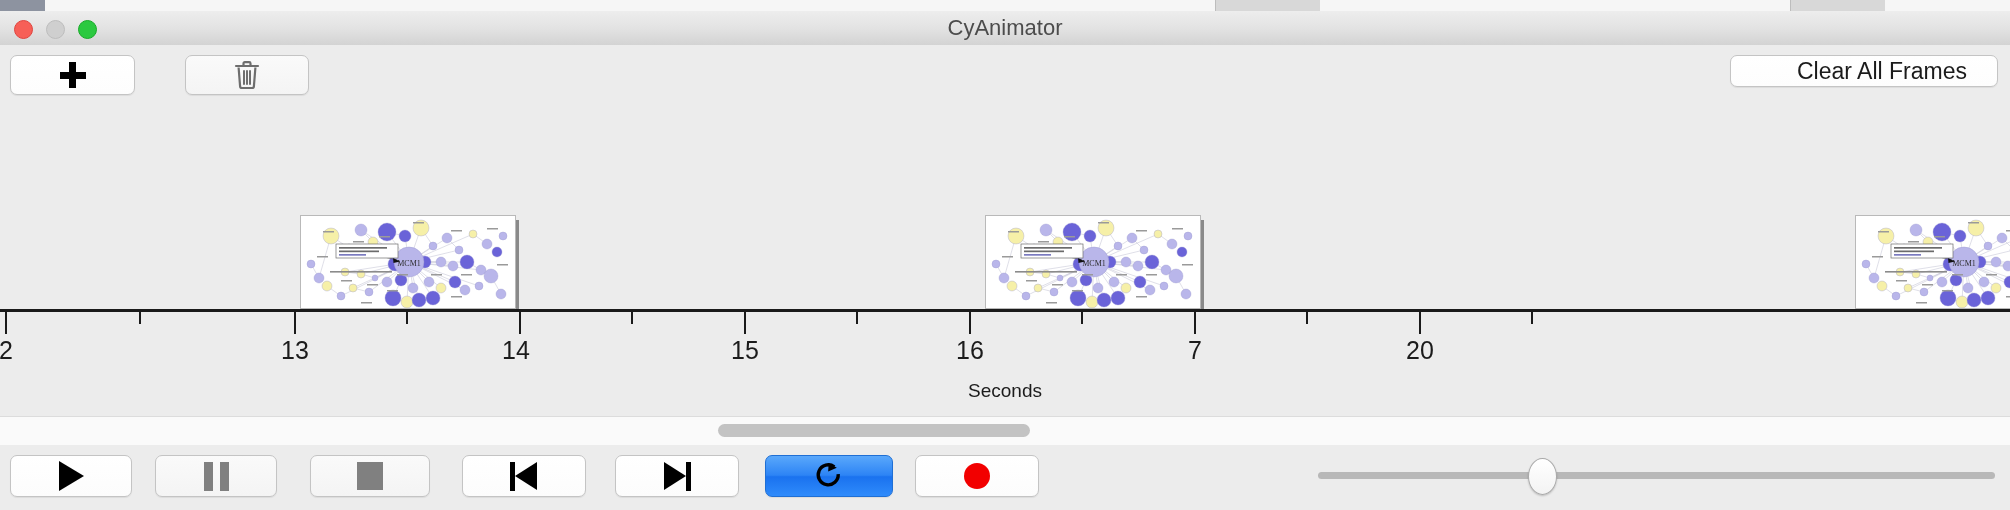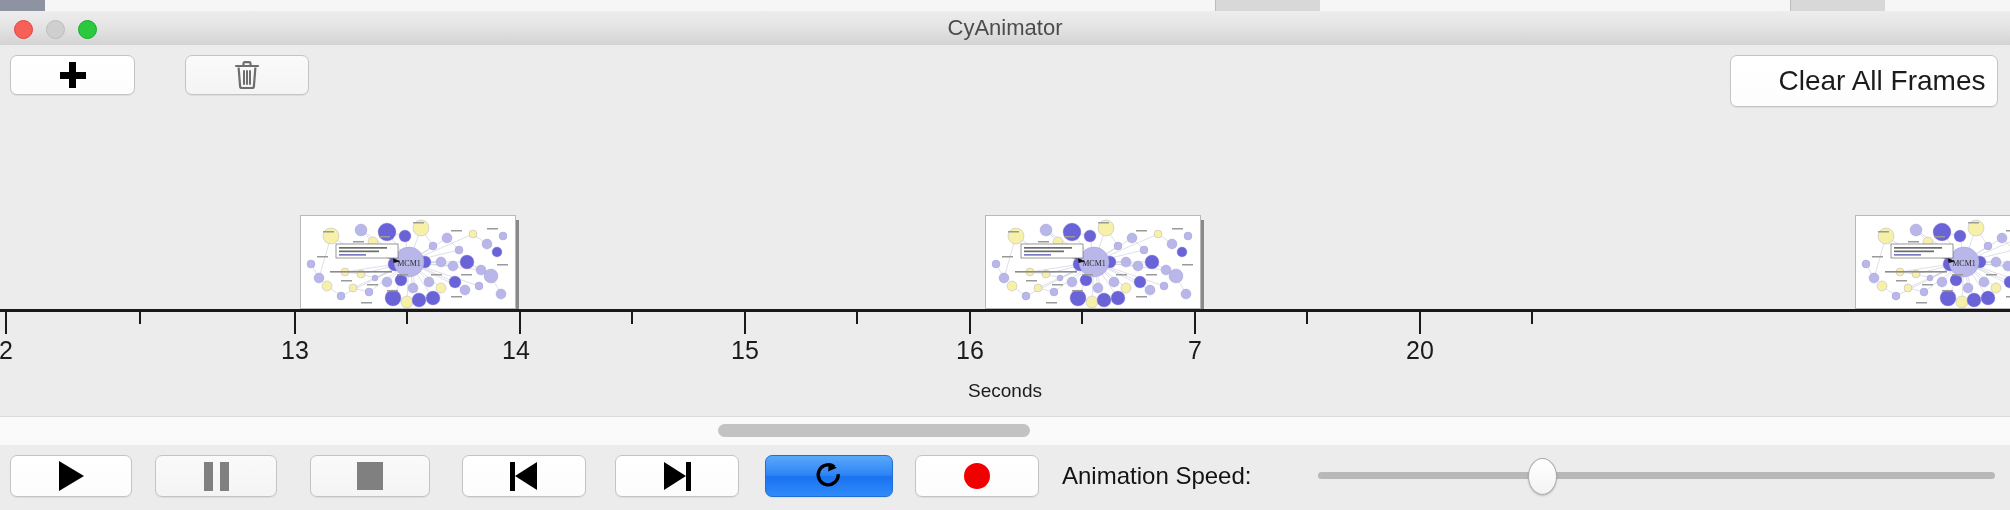--- a/index.html
+++ b/index.html
@@ -40,21 +40,21 @@
   .btn{
     position:absolute;box-sizing:border-box;
     border:1px solid #c4c4c4;border-radius:7px;
     display:flex;align-items:center;justify-content:center;
     background:linear-gradient(to bottom,#ffffff,#fdfdfd);
     box-shadow:0 1px 1px rgba(0,0,0,0.07);
   }
   .btn.flat{background:linear-gradient(to bottom,#fafafa,#f4f4f4);}
   .btn-add{left:10px;top:10px;width:125px;height:40px;}
   .btn-del{left:185px;top:10px;width:124px;height:40px;}
-  .btn-clear{right:12px;top:10px;width:268px;height:52px;font-size:28px;color:#1b1b1b;padding-left:36px;}
+  .btn-clear{right:12px;top:10px;width:268px;height:32px;font-size:23px;color:#1b1b1b;padding-left:36px;}
 
   .plus{position:relative;width:26px;height:26px;}
   .plus::before,.plus::after{content:"";position:absolute;background:#000;}
   .plus::before{left:0;top:9.5px;width:26px;height:7px;}
   .plus::after{top:0;left:9.5px;width:7px;height:26px;}
 
   
   .tl-panel{position:absolute;left:0;top:110px;width:2010px;height:306px;background:#ececec;overflow:hidden;}
   .frame{position:absolute;top:105px;width:219px;height:97px;padding-left:25px;}
   .frame .shadow{position:absolute;left:5px;top:5px;width:214px;height:92px;background:#8a8a8a;}
@@ -615,21 +615,20 @@
     </div>
     <div class="cbtn loop" style="left:765px;width:128px;">
       <svg width="30" height="32" viewBox="0 0 30 32">
         <path d="M24.2 14.2 A10 10 0 1 1 20.3 6.9" stroke="#000" stroke-width="3.4" fill="none" stroke-linecap="butt"></path>
         <path d="M14.6 3.0 L22.8 7.8 L14.2 11.4 Z" fill="#000"></path>
       </svg>
     </div>
     <div class="cbtn" style="left:915px;width:124px;">
       <span class="ic-rec"></span>
     </div>
-    <div class="speed-label" style="left:1062px;">Animation Speed:</div>
 
     <div class="slider" style="left:1318px;top:27px;width:677px;height:8px;">
       <div class="track"></div>
       <div class="thumb" id="slider-thumb" style="top: -14px; left: 209.5px;"></div>
     </div>
   </div>
 
 </div>
 
 </body></html>

